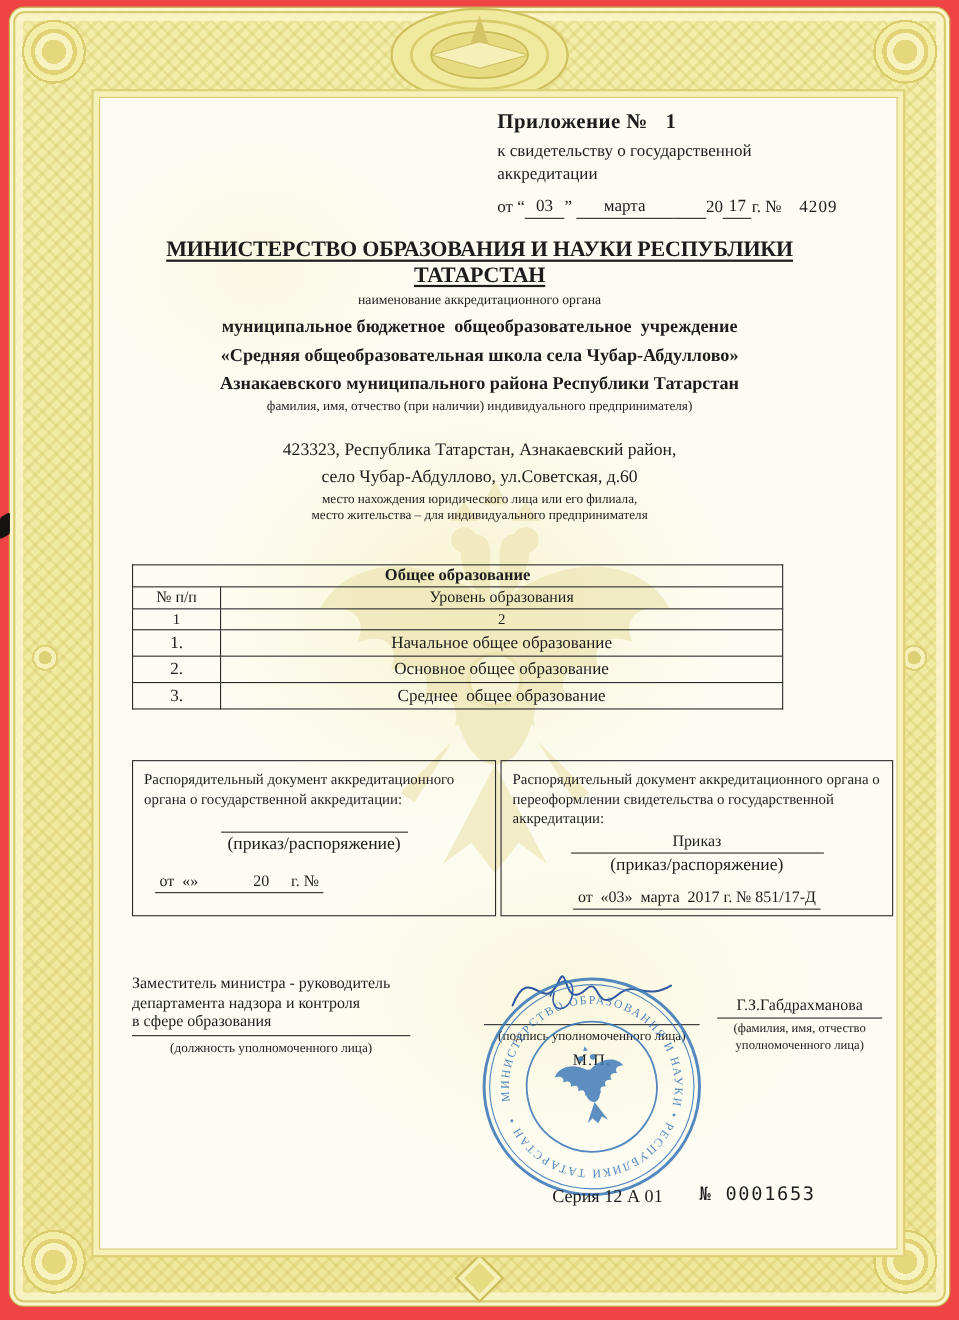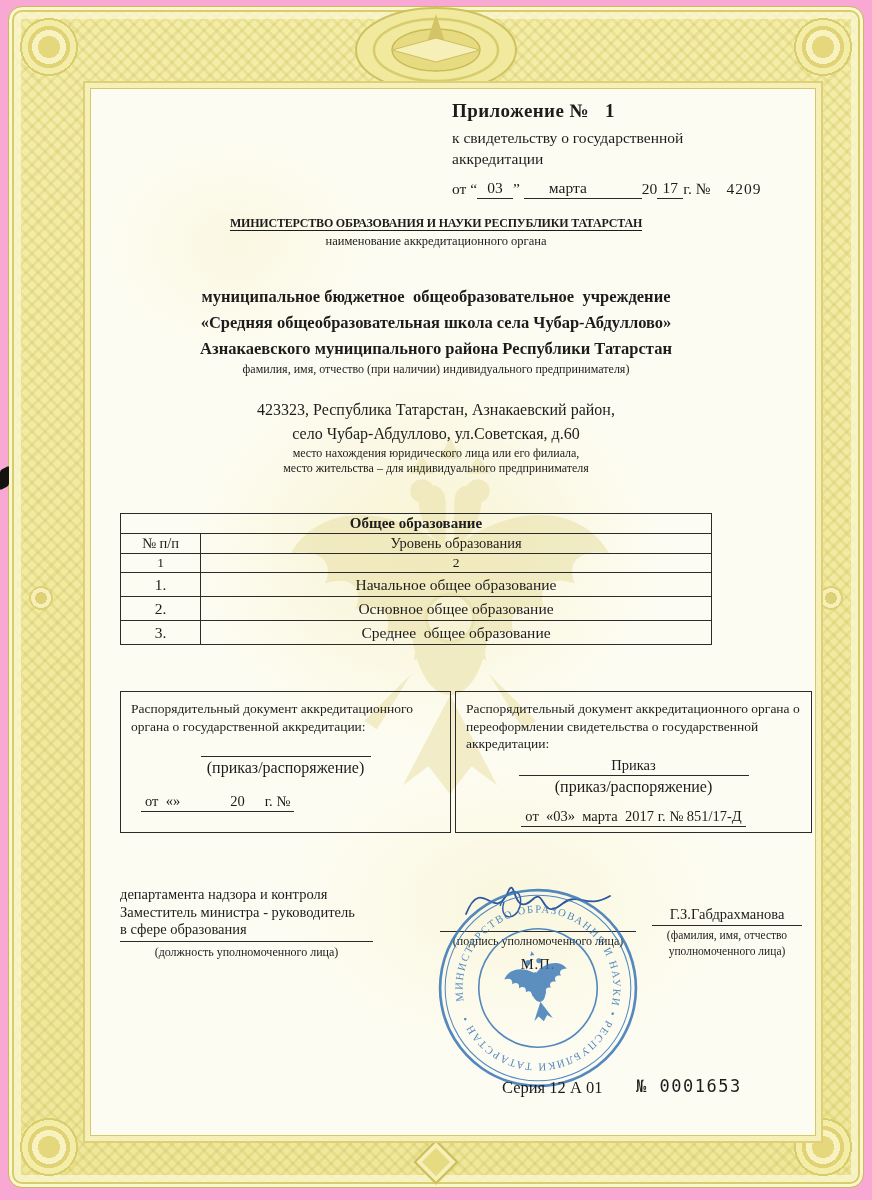--- a/index.html
+++ b/index.html
@@ -1,20 +1,20 @@
 <!DOCTYPE html>
 <html><head>
 <meta charset="utf-8">
 <style>
   * { box-sizing: border-box; margin: 0; padding: 0; }
   html,body { background:#ffffff; }
   .page {
     position: relative;
     width: 872px; height: 1200px;
-    background: #f9a8d4;
+    background: #ef4444;
     font-family: "Liberation Serif", serif;
     color: #1c1c1c;
     overflow: hidden;
   }
   .abs { position:absolute; }
 
   
   .frame-band {
     position:absolute; left:8px; top:6px; right:8px; bottom:12px;
     border-radius:14px;
@@ -61,21 +61,21 @@
   
   .appendix { left:452px; top:100px; width:372px; font-size:15.5px; line-height:21px; }
   .appendix-title { font-size:19px; font-weight:bold; letter-spacing:.4px; margin-bottom:6px; }
   .appendix-num { margin-left:16px; font-weight:bold; }
   .date-line { margin-top:8px; font-size:15.5px; white-space:nowrap; }
   .u { display:inline-block; border-bottom:1px solid #2a2a2a; text-align:center; vertical-align:bottom; }
   .w36{width:36px} .w88{width:88px} .w30{width:30px} .w26{width:26px}
   .doc-num { margin-left:16px; letter-spacing:1px; }
 
   .ministry { left:90px; top:216px; width:692px; text-align:center; }
-  .ministry-name { font-size:12px; font-weight:bold; letter-spacing:-0.2px;
+  .ministry-name { font-size:20px; font-weight:bold; letter-spacing:-0.2px;
     text-decoration:underline; text-underline-offset:3px; }
   .ministry-caption { font-size:12.5px; margin-top:3px; }
 
   .org { left:100px; top:284px; width:672px; text-align:center; }
   .org-line { font-weight:bold; font-size:16.5px; line-height:26px; white-space:pre-wrap; }
   .small-note { font-size:12px; line-height:15px; }
   .org .small-note:first-of-type { margin-top:6px; }
 
   .address { left:100px; top:398px; width:672px; text-align:center; }
   .addr-line { font-size:16px; line-height:24px; }
@@ -242,22 +242,22 @@
     <div class="ob-type-wrap">
       <div class="ob-type">Приказ</div>
     </div>
     <div class="ob-caption">(приказ/распоряжение)</div>
     <div class="ob-date2">
       <span class="ud">от  «03»  марта  2017 г. № 851/17-Д</span>
     </div>
   </div>
 
   <div class="pos-block abs">
+    <div>Заместитель министра - руководитель</div>
     <div>департамента надзора и контроля</div>
-    <div>Заместитель министра - руководитель</div>
     <div class="pos-line3">в сфере образования</div>
     <div class="pos-caption">(должность уполномоченного лица)</div>
   </div>
 
   <div class="sign-block abs">
     <div class="sign-area">
       <svg class="signature-svg" viewBox="0 0 180 66">
         <path d="M18 48 C 34 8, 46 58, 60 26 C 68 8, 64 52, 84 34 C 98 20, 92 56, 114 38 C 130 25, 138 44, 162 30" fill="none" stroke="#2d55a0" stroke-width="1.8" stroke-linecap="round"></path>
         <path d="M52 40 C 60 20, 76 22, 72 40 C 68 56, 50 54, 56 36" fill="none" stroke="#2d55a0" stroke-width="1.4"></path>
       </svg>

